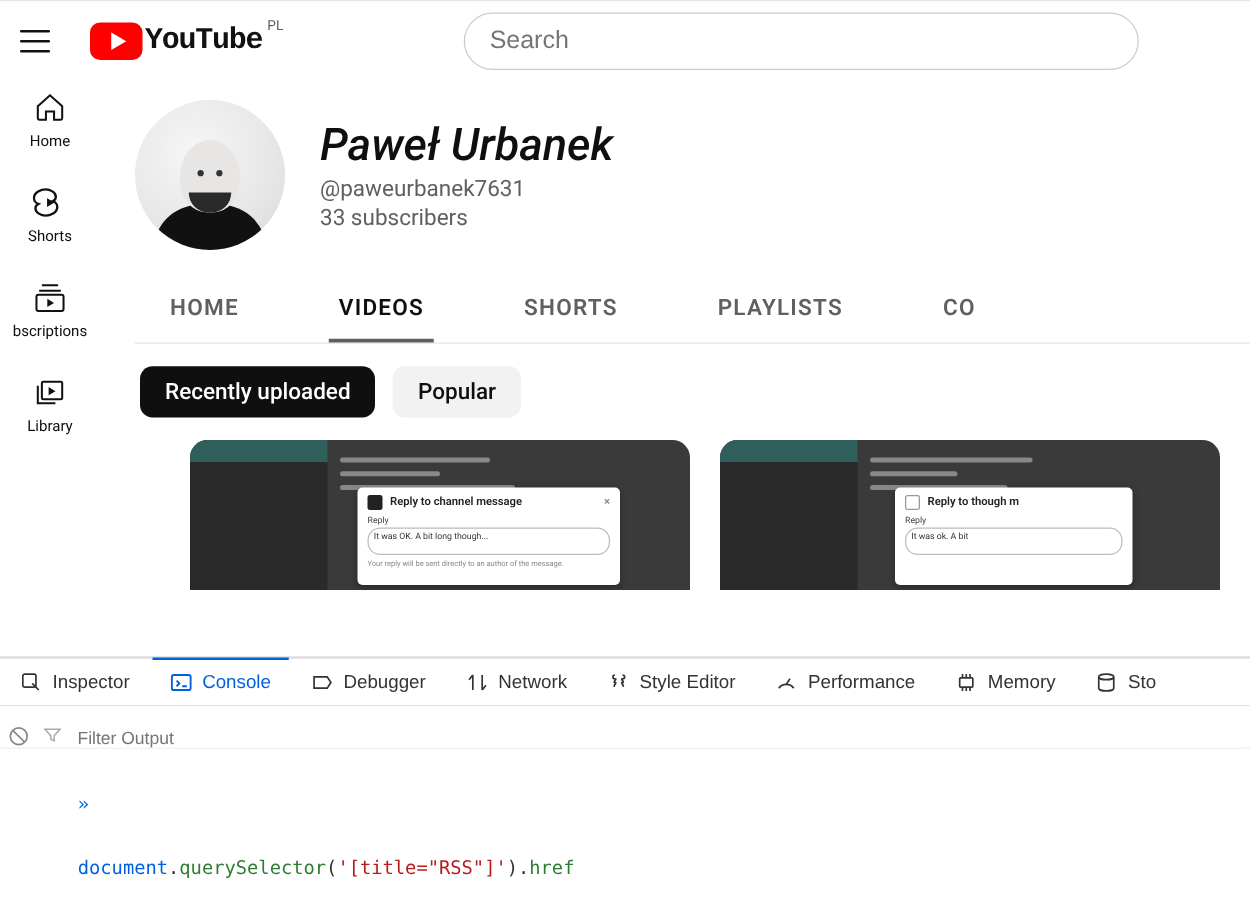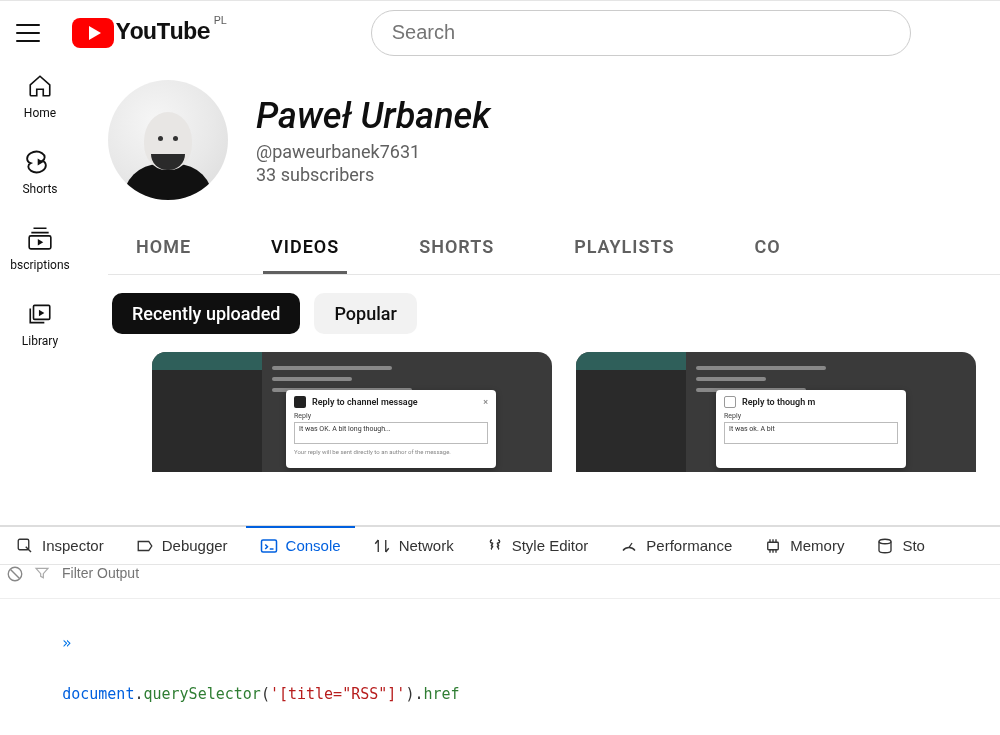--- a/index.html
+++ b/index.html
@@ -62,30 +62,30 @@
   .thumbs { display:flex; gap:24px; padding-left:44px; overflow:hidden; }
   .thumb { width:400px; height:120px; background:#3a3a3a; border-radius:14px 14px 0 0; position:relative; overflow:hidden; flex-shrink:0; }
   .thumb-side { position:absolute; left:0; top:0; width:110px; height:100%; background:linear-gradient(#2f5f5a 0 18px, #2a2a2a 18px 100%); }
   .thumb-lines { position:absolute; left:120px; top:14px; display:flex; flex-direction:column; gap:7px; }
   .thumb-lines span { height:4px; background:#888; border-radius:2px; }
   .dialog { position:absolute; left:134px; top:38px; width:210px; height:78px; background:#fff; border-radius:4px; padding:6px 8px; box-shadow:0 2px 6px rgba(0,0,0,.3); }
   .dialog-h { display:flex; align-items:center; gap:6px; font-size:9px; font-weight:600; color:#222; }
   .dialog-h .x { margin-left:auto; color:#888; }
   .dialog-sq { width:12px; height:12px; background:#222; border-radius:2px; }
   .dialog-lbl { font-size:7px; color:#444; margin-top:4px; }
-  .dialog-input { border:1px solid #bbb; border-radius:0; height:22px; margin-top:2px; font-size:7px; padding:2px 4px; color:#333; }
+  .dialog-input { border:1px solid #bbb; border-radius:10px; height:22px; margin-top:2px; font-size:7px; padding:2px 4px; color:#333; }
   .dialog-foot { font-size:6px; color:#888; margin-top:4px; }
 
   
   .devtools { position:absolute; left:0; right:0; bottom:0; height:210px; background:#fff; border-top:2px solid #ddd; font-family: Menlo, Consolas, monospace; }
   .dt-tabs { display:flex; align-items:center; height:38px; border-bottom:1px solid #e5e5e5; padding:0 2px; gap:4px; font-family: -apple-system, Arial, sans-serif; font-size:15px; }
   .dt-tab { display:flex; align-items:center; gap:8px; padding:0 14px; height:100%; color:#333; cursor:pointer; }
   .dt-tab.active { color:#0060df; border-top:2px solid #0060df; margin-top:-2px; }
   .dt-icon { width:18px; height:18px; display:inline-flex; align-items:center; justify-content:center; }
-  .dt-filter-row { display:flex; align-items:flex-start; height:34px; border-bottom:1px solid #eee; padding:0 6px; gap:10px; }
+  .dt-filter-row { display:flex; align-items:flex-end; height:34px; border-bottom:1px solid #eee; padding:0 6px; gap:10px; }
   .dt-trash, .dt-funnel { width:18px; height:18px; color:#888; }
   .dt-filter-input { border:none; outline:none; font-size:14px; color:#888; font-family: -apple-system, Arial, sans-serif; flex:1; }
   .dt-console { padding:6px 8px; font-size:15px; line-height:1.7; }
   .c-line { white-space:pre; }
   .c-prompt { color:#0074e8; }
   .tok-obj { color:#0060df; }
   .tok-method { color:#2e7d32; }
   .tok-str { color:#b71c1c; }
   .tok-plain { color:#333; }
 
@@ -229,36 +229,36 @@
   <div class="dt-tabs">
     <div class="dt-tab">
       <span class="dt-icon">
           <svg viewBox="0 0 24 24" width="18" height="18" fill="none" stroke="#333" stroke-width="1.8">
             <rect x="3" y="3" width="14" height="14" rx="2"></rect>
             <path d="m13 13 7 7"></path>
           </svg>
         </span>
       <span>Inspector</span>
     </div>
-    <div class="dt-tab">
-      <span class="dt-icon">
-          <svg viewBox="0 0 24 24" width="18" height="18" fill="none" stroke="#333" stroke-width="1.8">
-            <path d="M3 6h14l4 6-4 6H3z"></path>
-          </svg>
-        </span>
-      <span>Debugger</span>
-    </div>
     <div class="dt-tab active">
       <span class="dt-icon">
           <svg viewBox="0 0 24 24" width="18" height="18" fill="none" stroke="#0060df" stroke-width="2">
             <rect x="2" y="4" width="20" height="16" rx="2"></rect>
             <path d="m7 10 3 3-3 3M13 16h5"></path>
           </svg>
         </span>
       <span>Console</span>
+    </div>
+    <div class="dt-tab">
+      <span class="dt-icon">
+          <svg viewBox="0 0 24 24" width="18" height="18" fill="none" stroke="#333" stroke-width="1.8">
+            <path d="M3 6h14l4 6-4 6H3z"></path>
+          </svg>
+        </span>
+      <span>Debugger</span>
     </div>
     <div class="dt-tab">
       <span class="dt-icon">
           <svg viewBox="0 0 24 24" width="18" height="18" fill="none" stroke="#333" stroke-width="1.8">
             <path d="M7 4v16M17 4v16M3 9l4-5M21 15l-4 5"></path>
           </svg>
         </span>
       <span>Network</span>
     </div>
     <div class="dt-tab">

